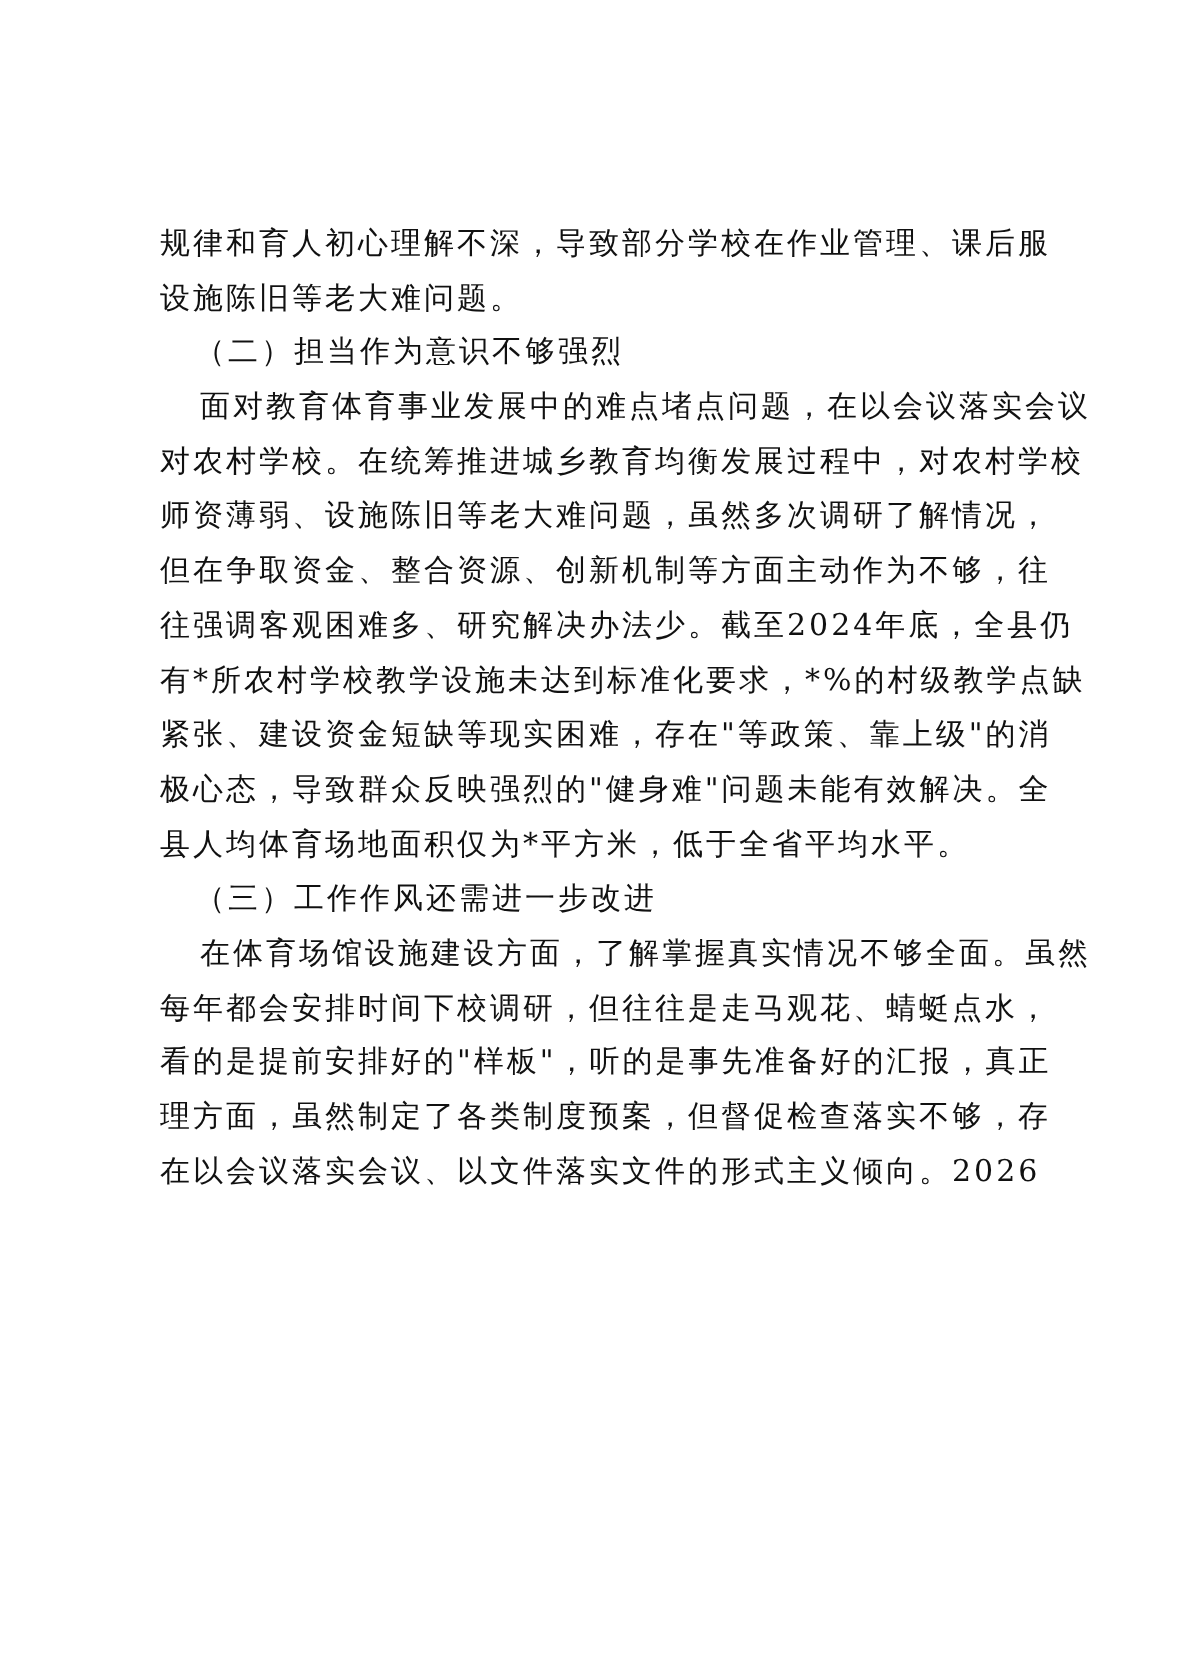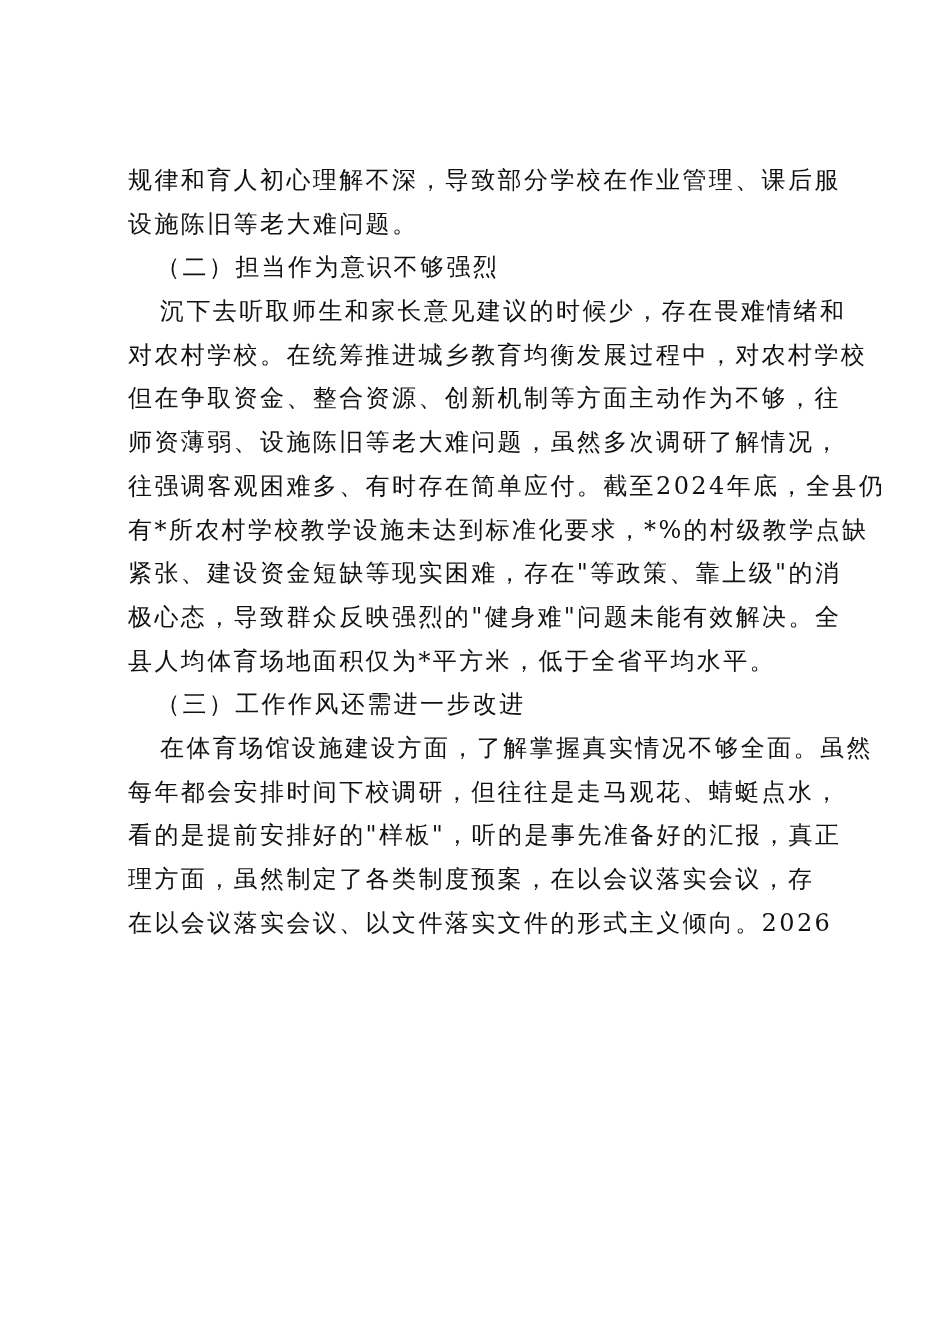--- a/index.html
+++ b/index.html
@@ -11,21 +11,21 @@
       width: 950px;
       height: 1344px;
       position: relative;
       overflow: hidden;
       font-family: "DejaVu Serif", "Liberation Serif", serif;
       color: #111111;
     }
     .page {
       position: absolute;
       left: 128px;
-      top: 159px;
+      top: 173px;
       width: 700px;
     }
     .line {
       height: 43.7px;
       line-height: 43.7px;
       font-size: 24px;
       white-space: nowrap;
       letter-spacing: 2.4px;
     }
     .indent {
@@ -35,28 +35,28 @@
       padding-left: 28px;
     }
   </style>
 </head>
 <body>
 
 <div class="page">
   <div class="line">规律和育人初心理解不深，导致部分学校在作业管理、课后服</div>
   <div class="line">设施陈旧等老大难问题。</div>
   <div class="line heading">（二）担当作为意识不够强烈</div>
-  <div class="line indent">沉下去听取师生和家长意见建议的时候少，存在畏难情绪和</div>
+  <div class="line indent">面对教育体育事业发展中的难点堵点问题，在以会议落实会议</div>
   <div class="line">对农村学校。在统筹推进城乡教育均衡发展过程中，对农村学校</div>
+  <div class="line">师资薄弱、设施陈旧等老大难问题，虽然多次调研了解情况，</div>
   <div class="line">但在争取资金、整合资源、创新机制等方面主动作为不够，往</div>
-  <div class="line">师资薄弱、设施陈旧等老大难问题，虽然多次调研了解情况，</div>
-  <div class="line">往强调客观困难多、有时存在简单应付。截至2024年底，全县仍</div>
+  <div class="line">往强调客观困难多、研究解决办法少。截至2024年底，全县仍</div>
   <div class="line">有*所农村学校教学设施未达到标准化要求，*%的村级教学点缺</div>
   <div class="line">紧张、建设资金短缺等现实困难，存在"等政策、靠上级"的消</div>
   <div class="line">极心态，导致群众反映强烈的"健身难"问题未能有效解决。全</div>
   <div class="line">县人均体育场地面积仅为*平方米，低于全省平均水平。</div>
   <div class="line heading">（三）工作作风还需进一步改进</div>
   <div class="line indent">在体育场馆设施建设方面，了解掌握真实情况不够全面。虽然</div>
   <div class="line">每年都会安排时间下校调研，但往往是走马观花、蜻蜓点水，</div>
   <div class="line">看的是提前安排好的"样板"，听的是事先准备好的汇报，真正</div>
-  <div class="line">理方面，虽然制定了各类制度预案，在以会议落实会议，存</div>
+  <div class="line">理方面，虽然制定了各类制度预案，但督促检查落实不够，存</div>
   <div class="line">在以会议落实会议、以文件落实文件的形式主义倾向。2026</div>
 </div>
 
 </body></html>

